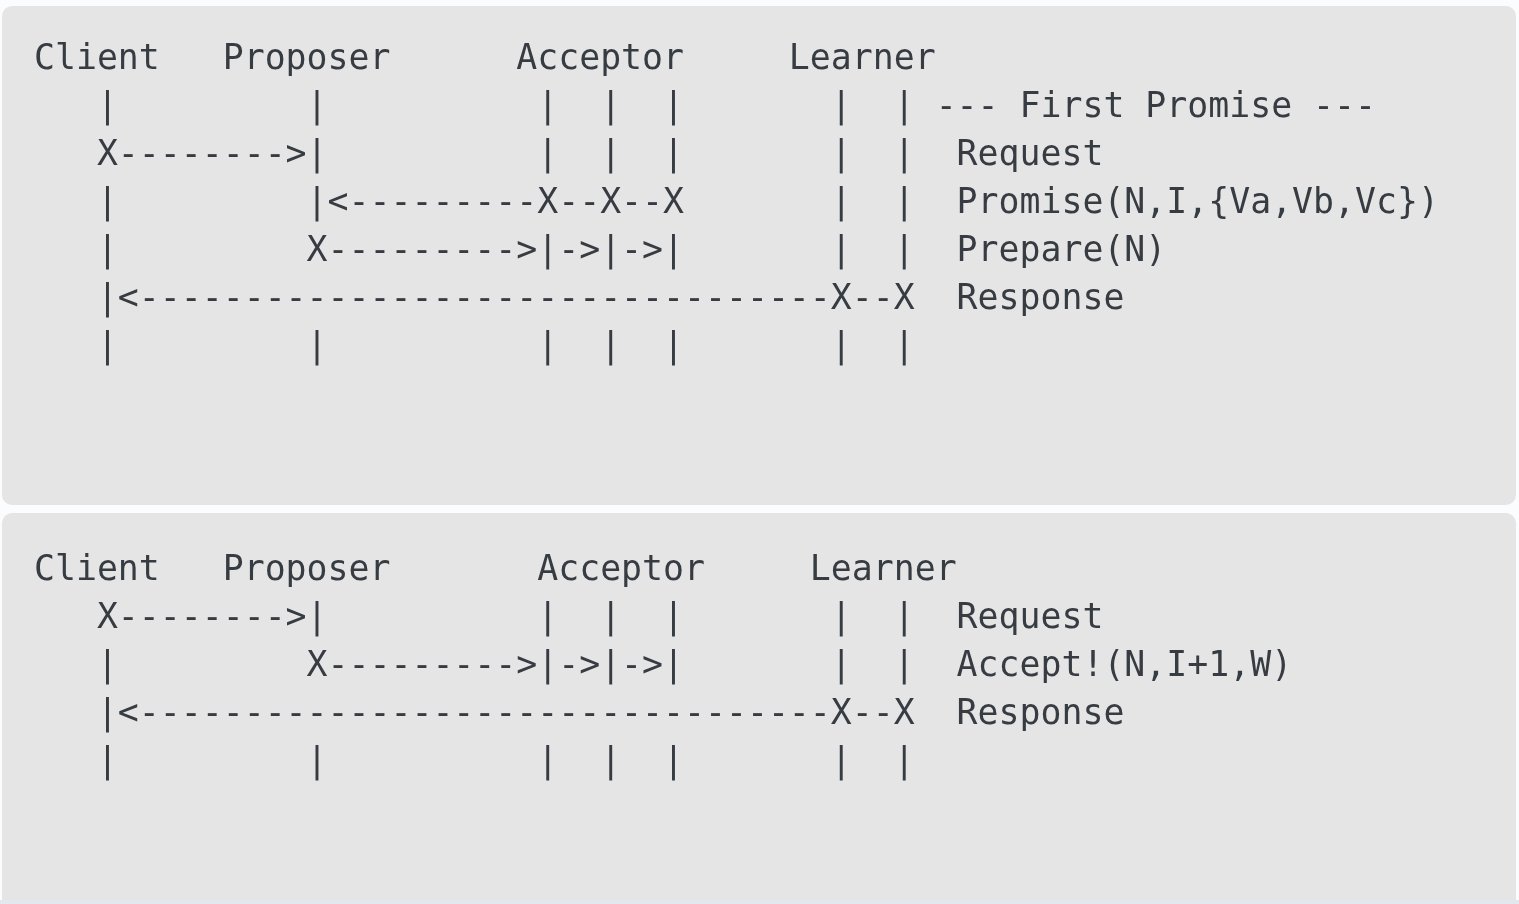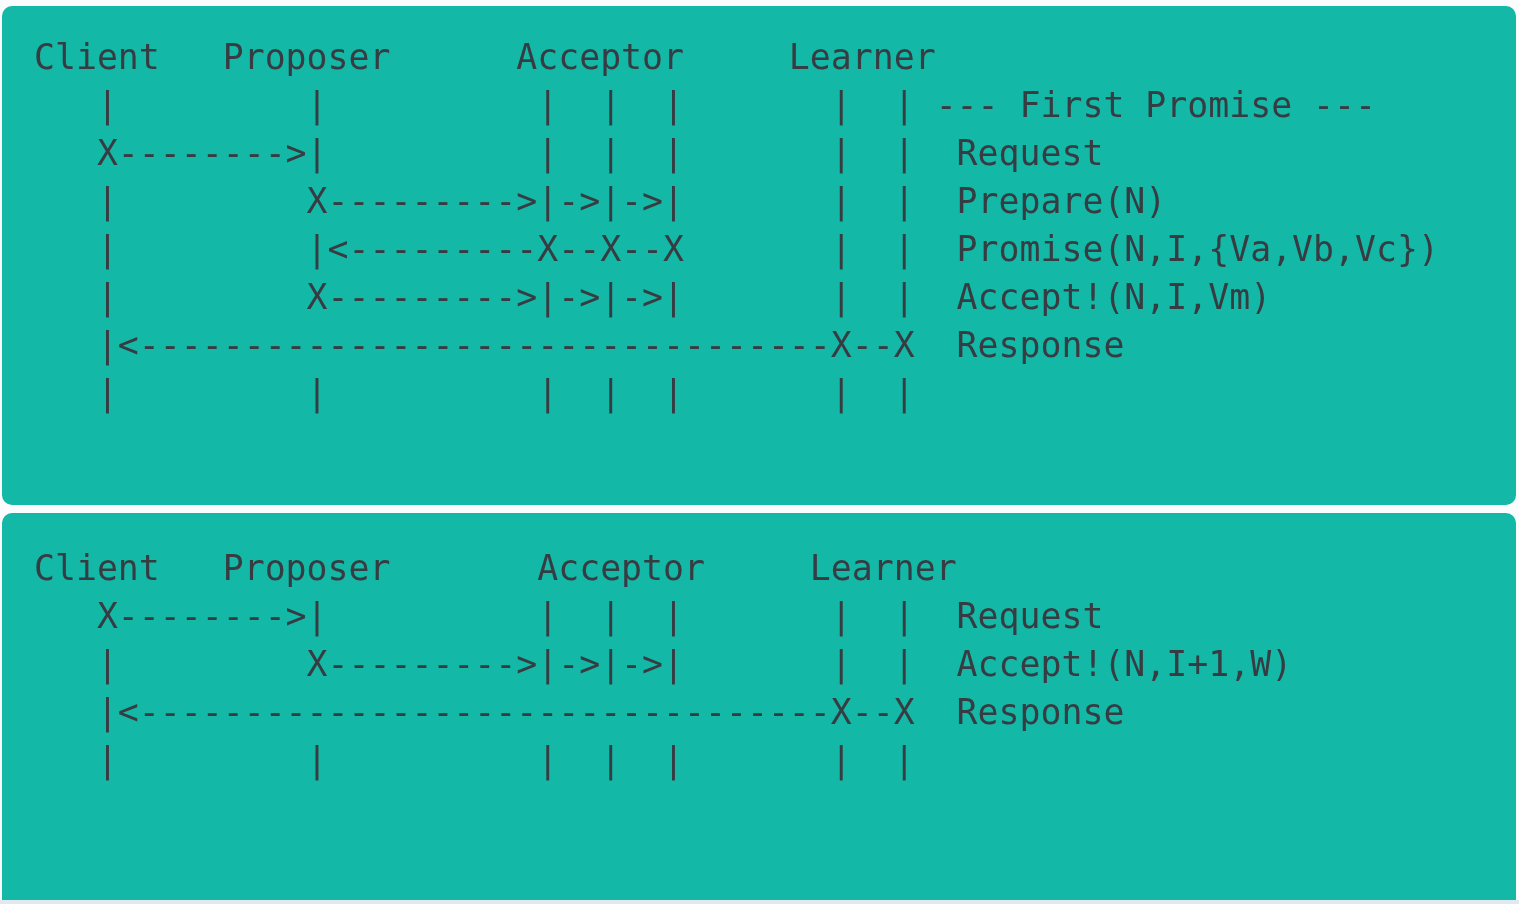--- a/index.html
+++ b/index.html
@@ -10,21 +10,21 @@
   }
   body {
     position: relative;
     background: #fbfcfe;
     font-family: "DejaVu Sans Mono", "Liberation Mono", monospace;
   }
   .code-block {
     position: absolute;
     left: 2px;
     right: 3px;
-    background: #14b8a6;
+    background: #e5e5e5;
     color: #373c42;
     font-size: 34.85px;
     line-height: 48px;
     border-radius: 10px;
   }
   .block1 {
     top: 6px;
     height: 499px;
     padding: 27px 0 0 32px;
   }
@@ -48,23 +48,22 @@
     background: #e3e8ef;
   }
 </style>
 </head>
 <body>
 
 <div class="code-block block1">
   <div class="ln">Client   Proposer      Acceptor     Learner</div>
   <div class="ln">   |         |          |  |  |       |  | --- First Promise ---</div>
   <div class="ln">   X--------&gt;|          |  |  |       |  |  Request</div>
+  <div class="ln">   |         |&lt;---------X--X--X       |  |  Promise(N,I,{Va,Vb,Vc})</div>
   <div class="ln">   |         X---------&gt;|-&gt;|-&gt;|       |  |  Prepare(N)</div>
-  <div class="ln">   |         |&lt;---------X--X--X       |  |  Promise(N,I,{Va,Vb,Vc})</div>
-  <div class="ln">   |         X---------&gt;|-&gt;|-&gt;|       |  |  Accept!(N,I,Vm)</div>
   <div class="ln">   |&lt;---------------------------------X--X  Response</div>
   <div class="ln">   |         |          |  |  |       |  |</div>
 </div>
 
 <div class="code-block block2">
   <div class="ln">Client   Proposer       Acceptor     Learner</div>
   <div class="ln">   X--------&gt;|          |  |  |       |  |  Request</div>
   <div class="ln">   |         X---------&gt;|-&gt;|-&gt;|       |  |  Accept!(N,I+1,W)</div>
   <div class="ln">   |&lt;---------------------------------X--X  Response</div>
   <div class="ln">   |         |          |  |  |       |  |</div>

